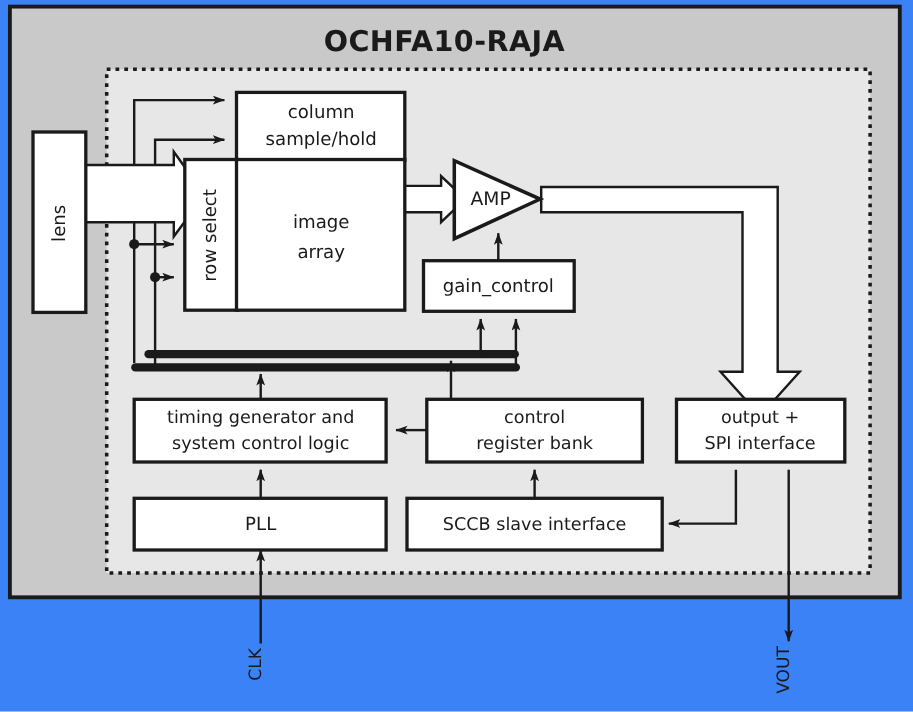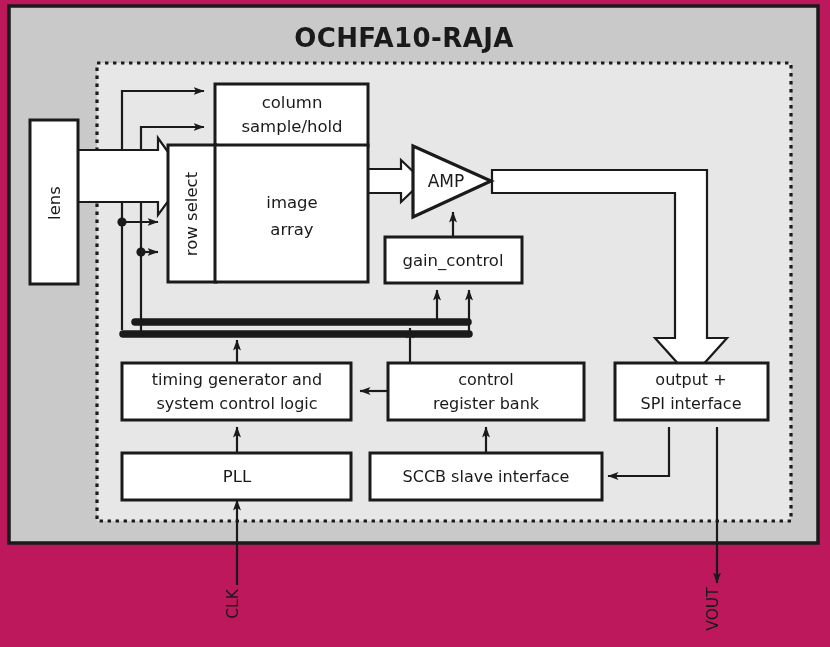--- a/index.html
+++ b/index.html
@@ -8,21 +8,21 @@
     padding: 0;
     background: #ffffff;
   }
   body {
     font-family: "DejaVu Sans", "Liberation Sans", sans-serif;
   }
   #stage {
     position: relative;
     width: 830px;
     height: 647px;
-    background: #be185d;
+    background: #3b82f6;
     overflow: hidden;
   }
   #stage svg {
     position: absolute;
     left: 0;
     top: 0;
   }
   .blk-text {
     font-family: "DejaVu Sans", "Liberation Sans", sans-serif;
     font-size: 16.5px;

